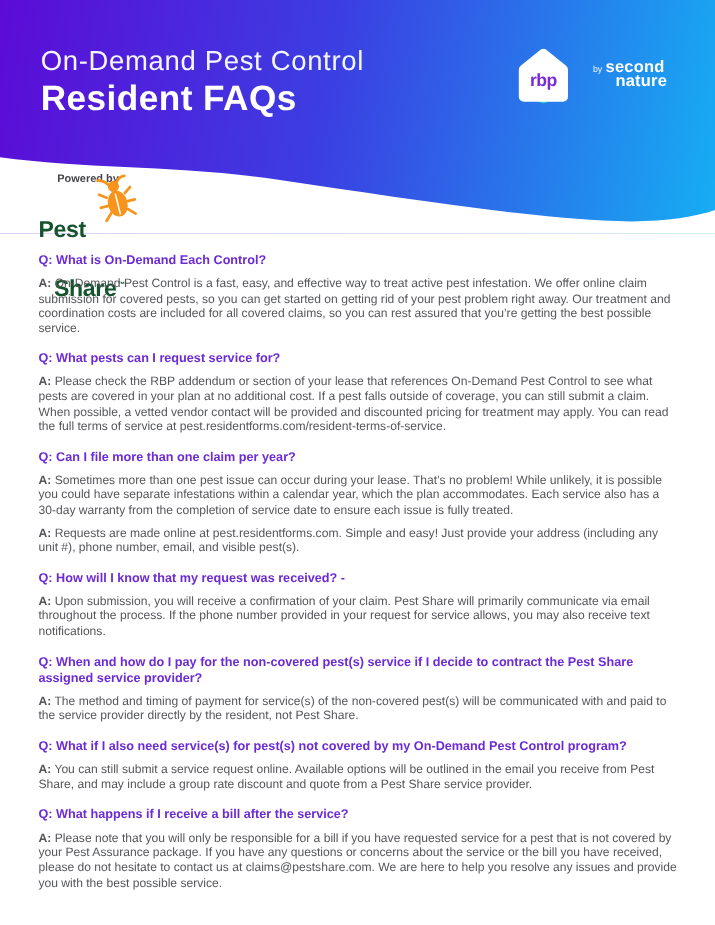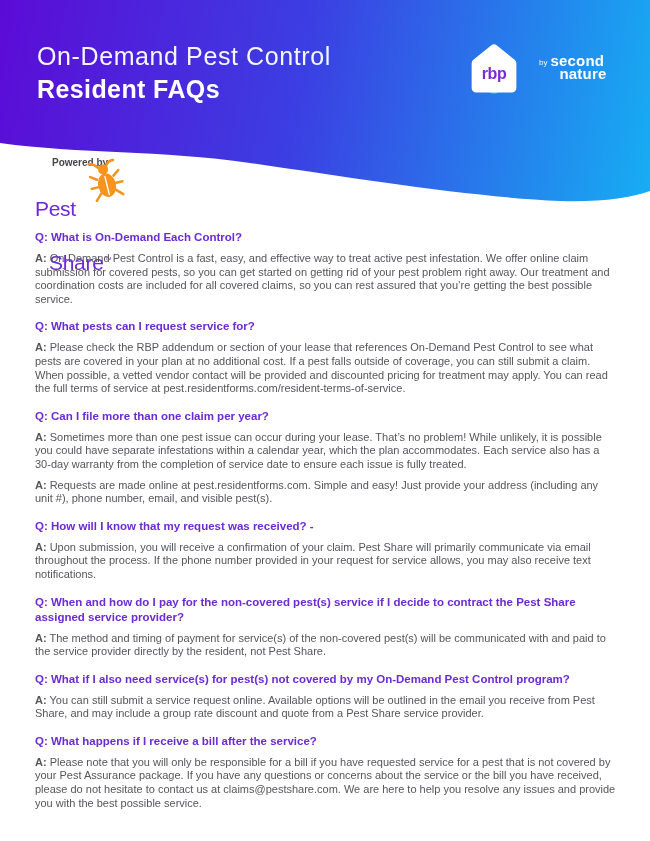--- a/index.html
+++ b/index.html
@@ -5,34 +5,34 @@
   html,body{margin:0;padding:0;background:#ffffff;}
   body{width:650px;height:841px;font-family:"Liberation Sans",sans-serif;-webkit-font-smoothing:antialiased;}
   .page{position:relative;width:650px;height:841px;overflow:hidden;background:#ffffff;}
 
   
   .hero{position:absolute;left:0;top:0;width:650px;height:212px;
         background:linear-gradient(100deg,#5c0bd6 0%,#3b3fe2 46%,#16aef3 100%);}
   .hero-wave{position:absolute;left:0;bottom:0;width:650px;height:82px;display:block;}
   .hero-titles{position:absolute;left:37px;top:40px;color:#ffffff;}
   .title-1{font-size:25px;font-weight:400;letter-spacing:.6px;line-height:33px;color:#f4f6ff;text-align:right;}
-  .title-2{font-size:25px;font-weight:700;letter-spacing:.4px;line-height:33px;}
+  .title-2{font-size:32px;font-weight:700;letter-spacing:.4px;line-height:33px;}
 
   
   .rbp-logo{position:absolute;left:455px;top:38px;width:180px;height:74px;}
   .rbp-badge-svg{position:absolute;left:12px;top:6px;width:54px;height:54px;}
   .rbp-text{position:absolute;left:84px;top:17px;display:flex;align-items:flex-start;gap:3px;color:#ffffff;}
   .by-label{font-size:8px;margin-top:3px;opacity:.95;}
   .sn-words{font-size:15px;font-weight:700;line-height:12.5px;letter-spacing:.2px;}
   .sn-word2{margin-left:9px;}
 
   
   .powered{position:absolute;left:35px;top:157px;width:140px;height:64px;}
   .powered-label{font-size:10px;font-weight:700;color:#46464a;margin:0 0 2px 0;padding-left:17px;}
-  .ps-word{font-size:21px;font-weight:400;color:#6d28d9;line-height:20px;letter-spacing:-.3px;margin-top:31px;}
+  .ps-word{font-size:21px;font-weight:700;color:#14532d;line-height:20px;letter-spacing:-.3px;margin-top:31px;}
   .ps-word2{margin-left:14px;}
   .tm{font-size:7px;vertical-align:super;margin-left:1px;}
   .bug-svg{position:absolute;left:54px;top:1px;width:34px;height:46px;transform:rotate(-14deg);}
 
   
   .faq{position:absolute;left:35px;top:224px;width:582px;}
   .question{color:#6c2bd4;font-size:11.5px;font-weight:700;line-height:15px;margin:13px 0 0 0;}
   .faq-item:first-child .question{margin-top:6px;}
   .answer{color:#55565a;font-size:11px;line-height:13.6px;margin:7px 0 0 0;}
   .a-label{font-weight:700;}

